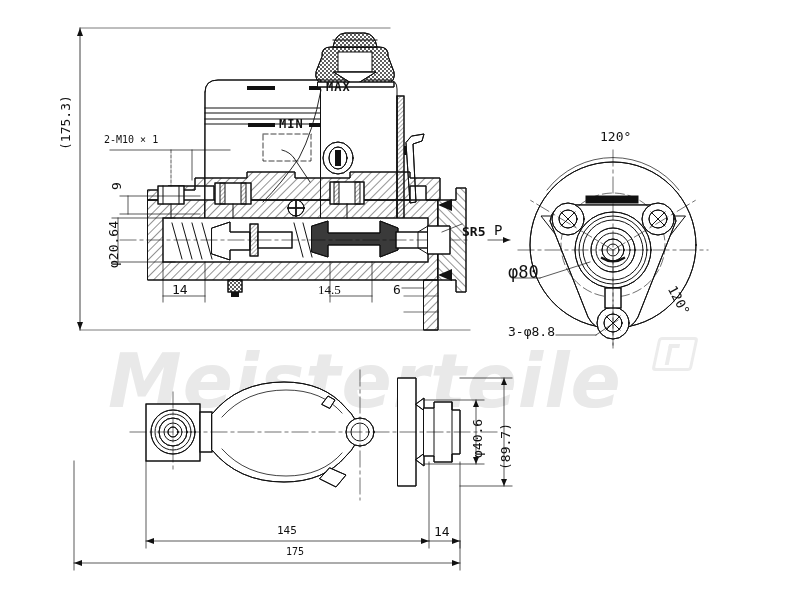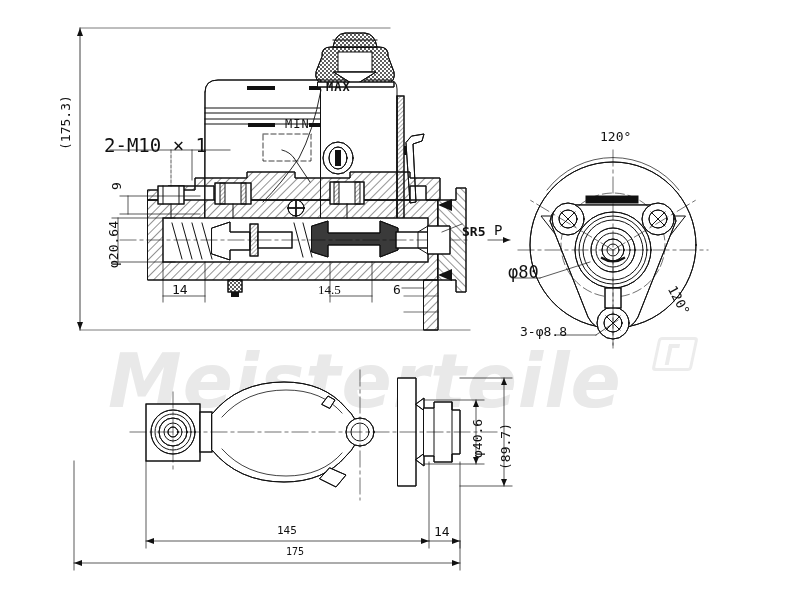--- a/index.html
+++ b/index.html
@@ -384,51 +384,51 @@
         <line x1="460" y1="541" x2="460" y2="570"></line>
         <path d="M74 563 l8 -3 v6 z" fill="#111" stroke="none"></path>
         <path d="M460 563 l-8 -3 v6 z" fill="#111" stroke="none"></path>
       </g>
 
     </g>
   </svg>
 
   <div class="dimtxt" style="left:58px;top:150px;font-size:13px;transform:rotate(-90deg);transform-origin:left top;">(175.3)</div>
 
-  <div class="dimtxt" style="left:104px;top:134px;font-size:19px;">2-M10 × 1</div>
+  <div class="dimtxt" style="left:104px;top:134px;font-size:10px;">2-M10 × 1</div>
 
   <div class="dimtxt" style="left:109px;top:190px;font-size:13px;transform:rotate(-90deg);transform-origin:left top;">9</div>
 
   <div class="dimtxt" style="left:106px;top:268px;font-size:13px;transform:rotate(-90deg);transform-origin:left top;">φ20.64</div>
 
   <div class="dimtxt" style="left:172px;top:282px;font-size:13px;">14</div>
 
   <div class="dimtxt" style="left:318px;top:282px;font-size:13px;font-family:Liberation Serif, serif;">14.5</div>
 
   <div class="dimtxt" style="left:393px;top:282px;font-size:13px;">6</div>
 
   <div class="dimtxt" style="left:462px;top:224px;font-size:13px;font-weight:bold;">SR5</div>
 
   <div class="dimtxt" style="left:494px;top:222px;font-size:14px;">P</div>
 
   <div class="dimtxt" style="left:508px;top:262px;font-size:17px;">φ80</div>
 
-  <div class="dimtxt" style="left:508px;top:324px;font-size:13px;margin-left:12px;">3-φ8.8</div>
+  <div class="dimtxt" style="left:508px;top:324px;font-size:13px;">3-φ8.8</div>
 
   <div class="dimtxt" style="left:600px;top:129px;font-size:13px;">120°</div>
 
   <div class="dimtxt" style="left:678px;top:283px;font-size:13px;transform:rotate(62deg);transform-origin:left top;">120°</div>
 
   <div class="dimtxt" style="left:470px;top:458px;font-size:13px;transform:rotate(-90deg);transform-origin:left top;">φ40.6</div>
 
   <div class="dimtxt" style="left:498px;top:470px;font-size:13px;transform:rotate(-90deg);transform-origin:left top;">(89.7)</div>
 
   <div class="dimtxt" style="left:277px;top:524px;font-size:11px;text-align:right;">145</div>
 
   <div class="dimtxt" style="left:434px;top:524px;font-size:13px;">14</div>
 
   <div class="dimtxt" style="left:286px;top:546px;font-size:10px;">175</div>
 
   <div class="dimtxt" style="left:278px;top:80px;font-size:12px;font-weight:bold;letter-spacing:1px;margin-left:48px;">MAX</div>
 
-  <div class="dimtxt" style="left:285px;top:117px;font-size:12px;font-weight:normal;letter-spacing:1px;">MIN</div>
+  <div class="dimtxt" style="left:279px;top:117px;font-size:12px;font-weight:bold;letter-spacing:1px;">MIN</div>
 
 </div>
 
 </body></html>

